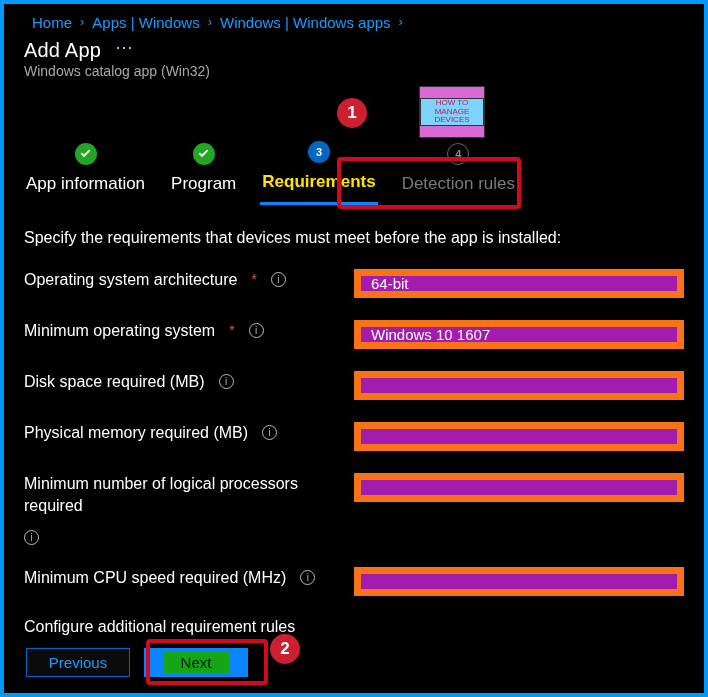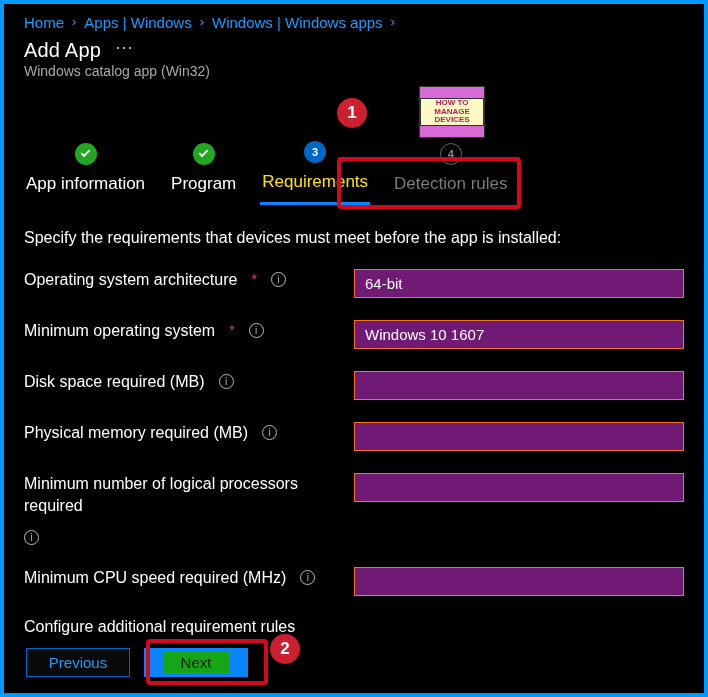--- a/index.html
+++ b/index.html
@@ -15,20 +15,21 @@
   }
   .page {
     padding: 10px 20px 18px 20px;
   }
   .breadcrumbs {
     display: flex;
     gap: 8px;
     font-size: 15px;
     color: #0099ff;
     margin-bottom: 8px;
+    margin-left: 8px;
   }
   .breadcrumbs .crumb {
     color: #1b9bff;
   }
   .breadcrumbs .chev {
     color: #1b9bff;
     font-size: 13px;
   }
   .title-row {
     display: flex;
@@ -73,24 +74,24 @@
     left: 415px; top: 82px;
     width: 66px; height: 52px;
     background: #d869d6;
     border: 1px solid #333;
     display: flex;
     align-items: center;
     justify-content: center;
     z-index: 25;
   }
   .logo-inner {
-    background: #fef9c3;
+    background: #7dd3fc;
     color: #b52061;
     font-size: 8px;
-    font-weight: bold;
+    font-weight: normal;
     text-align: center;
     line-height: 1.1;
     padding: 0 2px;
     border: 1px solid #333;
   }
 
   .steps {
     display: flex;
     align-items: center;
     gap: 22px;
@@ -120,21 +121,21 @@
   .circle.done svg { width: 13px; height: 13px; fill: #fff; }
   .circle.curr { background: #0067c7; color: #fff; font-size: 11px; }
   .circle.todo {
     background: transparent;
     border: 1.5px solid #666;
     color: #888;
     font-size: 11px;
   }
   .step.current .lbl {
     color: #ffe200;
-    font-weight: 400;
+    font-weight: 700;
   }
   .step.current {
     border-bottom: 3px solid #0a84ff;
   }
   .step.future .lbl { color: #7a7a7a; }
   .current-box {
     position: absolute;
     left: 333px; top: 153px;
     width: 184px; height: 52px;
     border: 4px solid #d10a1f;
@@ -175,22 +176,22 @@
     border-radius: 50%;
     align-items: center;
     justify-content: center;
     font-size: 10px;
     color: #bbb;
     font-style: normal;
   }
   .field {
     flex: 1;
     height: 29px;
-    border: 1px solid #f97316;
-    background: #701a75;
+    border: 7px solid #f97316;
+    background: #a21caf;
     color: #fff;
     padding: 3px 10px;
     font-size: 15px;
     display: flex;
     align-items: center;
   }
   .section-text {
     font-size: 16px;
     margin-top: 4px;
   }

